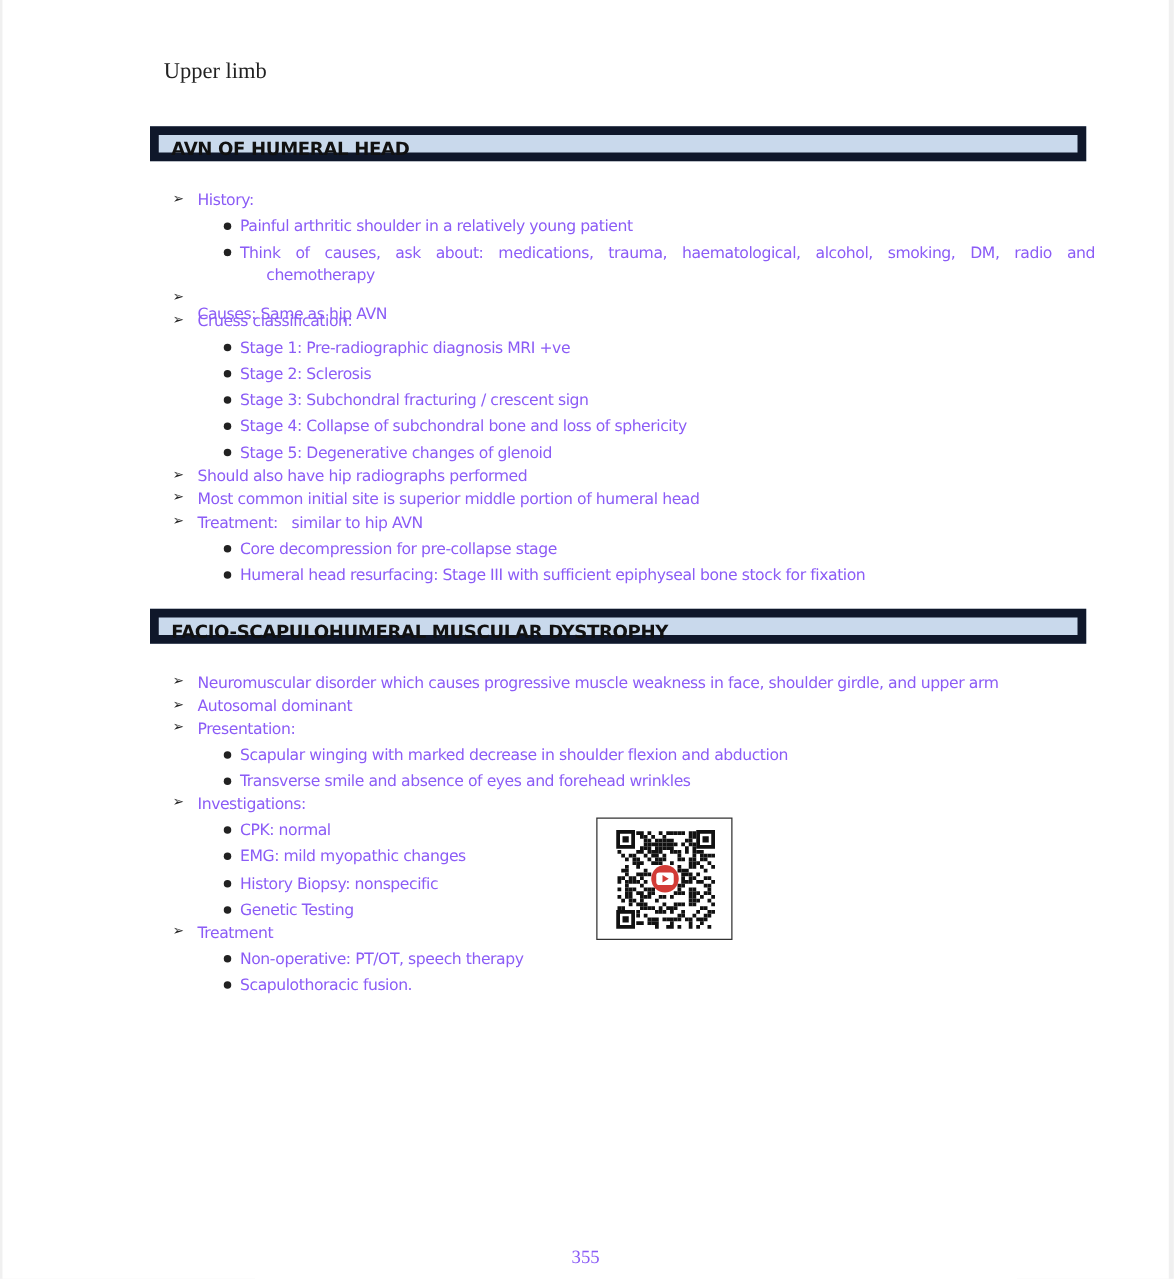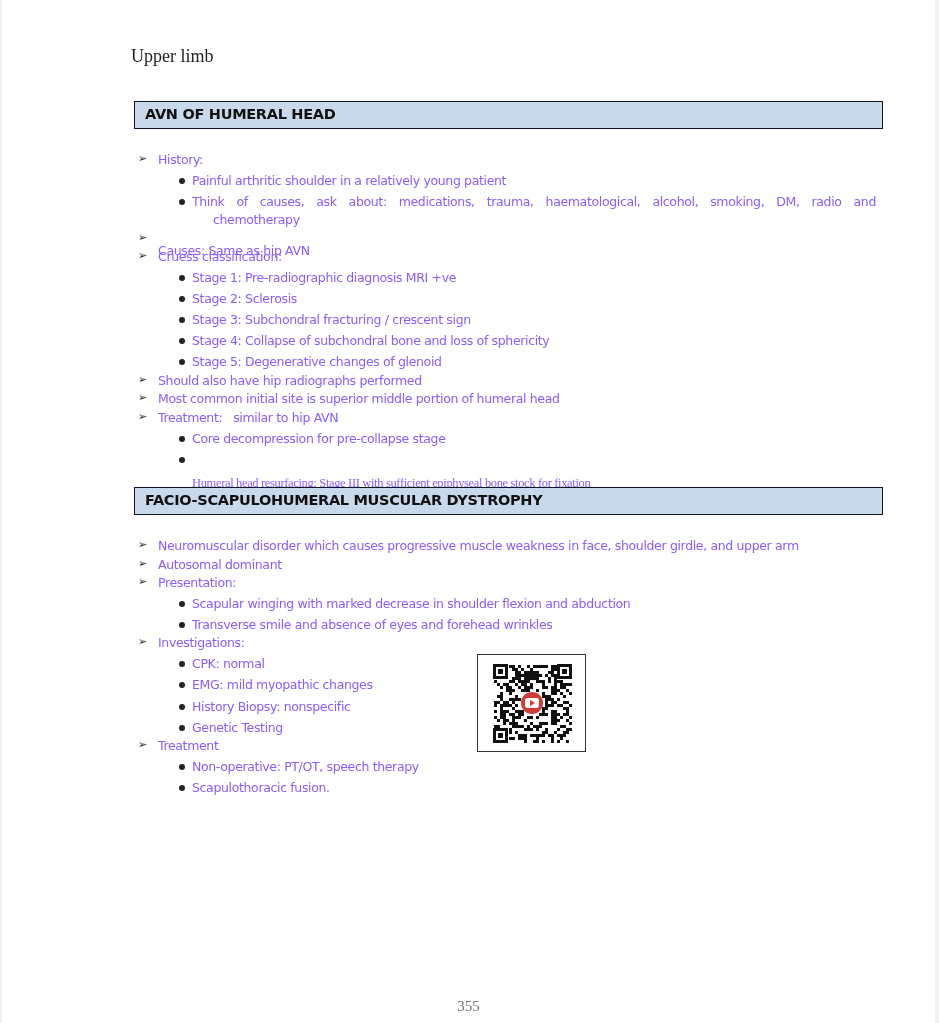--- a/index.html
+++ b/index.html
@@ -12,22 +12,22 @@
     position: absolute; left: 2px; top: 0; width: 933px; height: 1023px;
     background: #ffffff;
   }
   .running-head {
     position: absolute; top: 46px; font-family: "Liberation Serif", serif;
     font-size: 18px; color: #222;
   }
   .rh-left { left: 129px; }
   .rh-right { right: 57px; }
   .section-box {
-    position: absolute; left: 132px; width: 749px; height: 28px;
-    background: #c9d9ec; border: 1px solid #0f172a;
+    position: absolute; left: 118px; width: 749px; height: 28px;
+    background: #c9d9ec; border: 7px solid #0f172a;
     box-sizing: border-box;
   }
   .section-title {
     position: absolute; left: 10px; top: 4px;
     font-family: "DejaVu Sans", sans-serif; font-weight: bold;
     font-size: 14.5px; color: #111; letter-spacing: -0.3px;
   }
   .line {
     position: absolute; font-family: "DejaVu Sans", sans-serif;
     font-size: 12.5px; color: #8b5cf6; white-space: nowrap; letter-spacing: -0.35px;
@@ -41,21 +41,21 @@
   .dot {
     position: absolute; left: 177px; width: 6px; height: 6px;
     border-radius: 50%; background: #222;
   }
   .qr-box {
     position: absolute; left: 475px; top: 654px; width: 109px; height: 98px;
     border: 1px solid #333; box-sizing: border-box; background: #fff;
   }
   .page-number {
     position: absolute; left: 0; right: 0; top: 998px; text-align: center;
-    font-family: "Liberation Serif", serif; font-size: 15px; color: #737373;
+    font-family: "Liberation Serif", serif; font-size: 15px; color: #8b5cf6;
   }
 </style>
 </head>
 <body>
 
 <div class="page">
 
   <div class="running-head rh-left">Upper limb</div>
 
   <div class="section-box" style="top:101px;">
@@ -106,21 +106,21 @@
   <span class="arrow" style="top:373px;">➢</span>
   <div class="line lvl1" style="top:373px;">Should also have hip radiographs performed</div>
   <span class="arrow" style="top:391px;">➢</span>
   <div class="line lvl1" style="top:391px;">Most common initial site is superior middle portion of humeral head</div>
   <span class="arrow" style="top:410px;">➢</span>
   <div class="line lvl1" style="top:410px; white-space:pre;">Treatment:   similar to hip AVN</div>
 
   <span class="dot" style="top:436px;"></span>
   <div class="line lvl2" style="top:431px;">Core decompression for pre-collapse stage</div>
   <span class="dot" style="top:457px;"></span>
-  <div class="line lvl2" style="top:476px;font-family:Liberation Serif, serif;">Humeral head resurfacing: Stage III with sufficient epiphyseal bone stock for fixation</div>
+  <div class="line lvl2" style="top:452px;">Humeral head resurfacing: Stage III with sufficient epiphyseal bone stock for fixation</div>
 
   <div class="section-box" style="top:487px;">
     <span class="section-title">FACIO-SCAPULOHUMERAL MUSCULAR DYSTROPHY</span>
   </div>
 
   <span class="arrow" style="top:538px;">➢</span>
   <div class="line lvl1" style="top:538px;">Neuromuscular disorder which causes progressive muscle weakness in face, shoulder girdle, and upper arm</div>
   <span class="arrow" style="top:557px;">➢</span>
   <div class="line lvl1" style="top:557px;">Autosomal dominant</div>
   <span class="arrow" style="top:575px;">➢</span>

